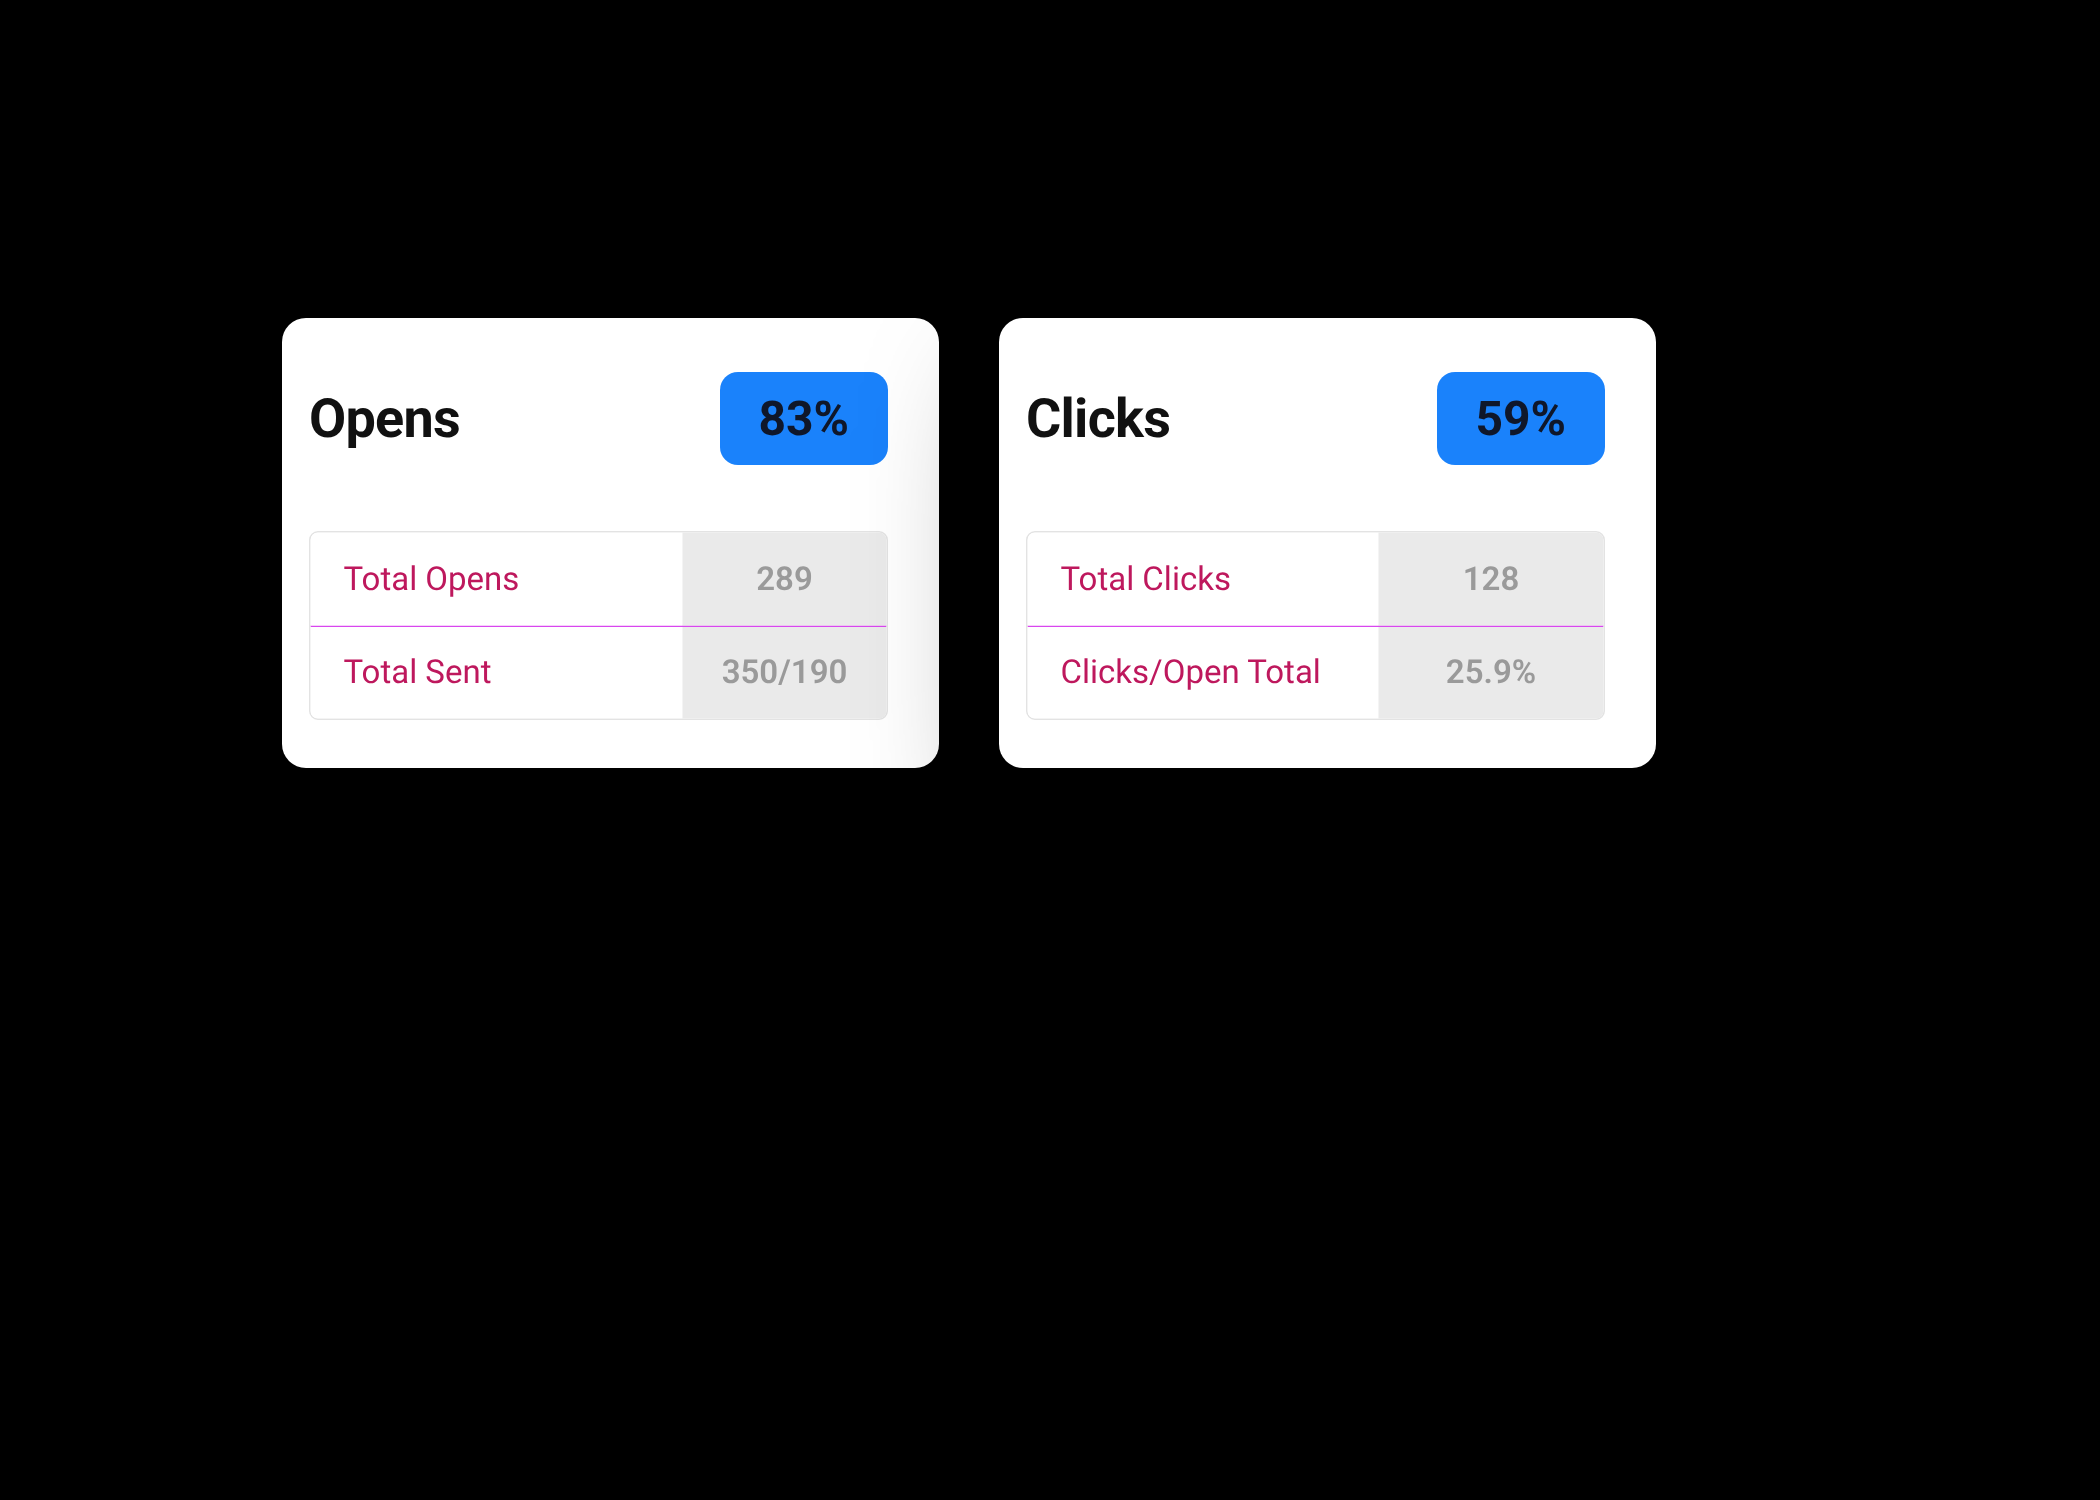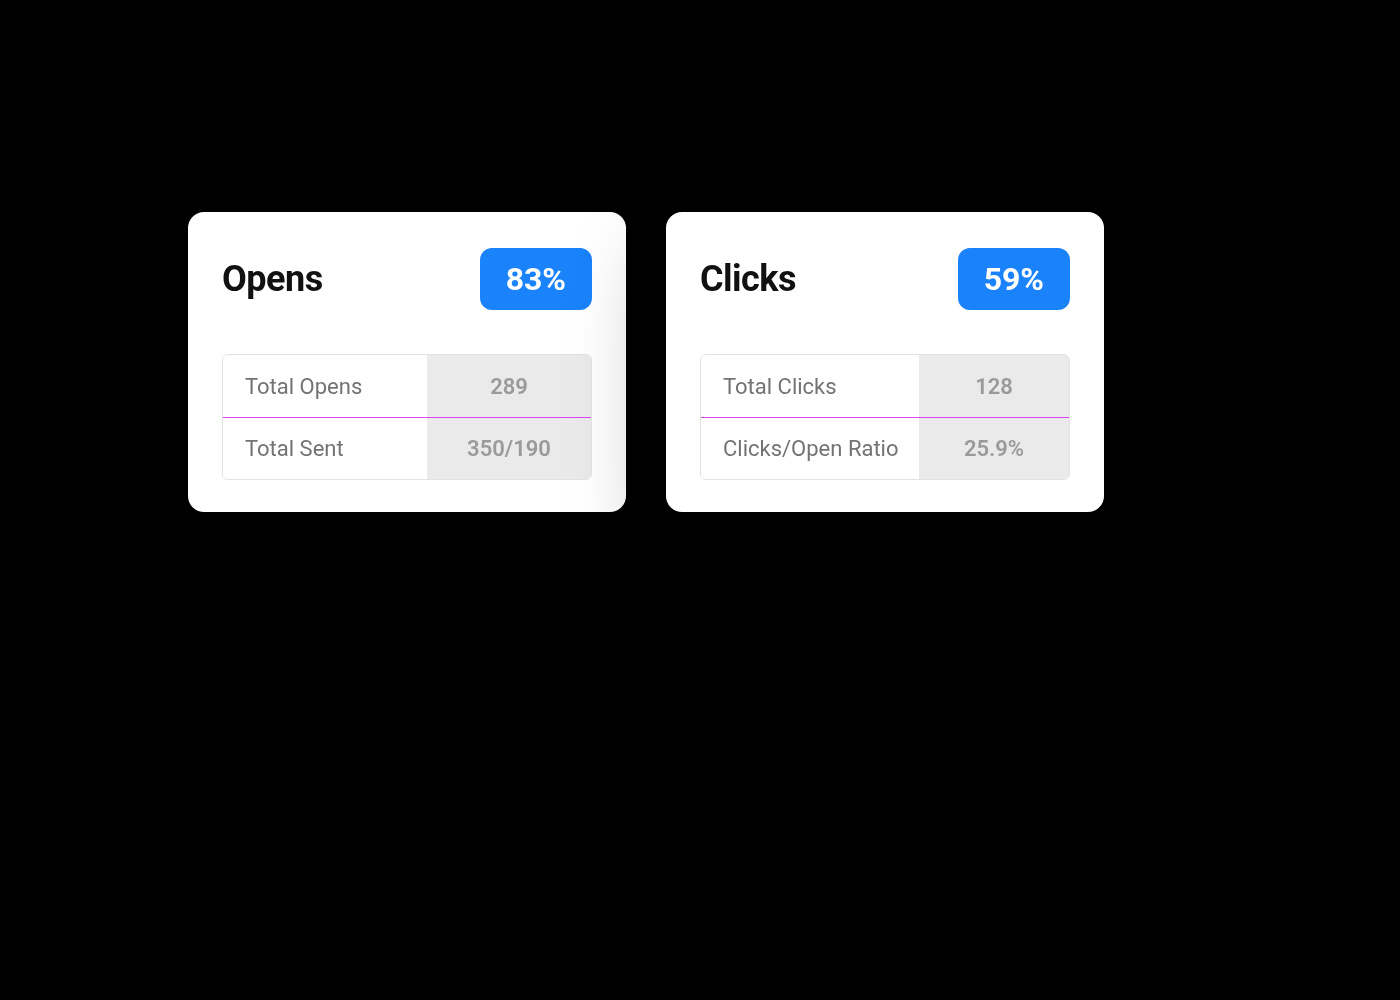--- a/index.html
+++ b/index.html
@@ -18,38 +18,38 @@
       position: absolute;
       top: 212px;
       left: 188px;
       display: flex;
       gap: 40px;
     }
     .card {
       background: #fff;
       border-radius: 16px;
       width: 438px;
-      padding: 36px 34px 32px 34px;
+      padding: 36px 34px 32px 18px;
       box-shadow: 0 40px 90px rgba(0,0,0,0.4), 0 10px 30px rgba(0,0,0,0.2);
     }
     .card-header {
       display: flex;
       justify-content: space-between;
       align-items: center;
       margin-bottom: 44px;
     }
     .card-title {
       font-size: 36px;
       font-weight: 700;
       color: #111;
       letter-spacing: -0.5px;
     }
     .badge {
       background: #1A82FB;
-      color: #ffffff;
+      color: #0f172a;
       font-size: 32px;
       font-weight: 700;
       padding: 12px 26px;
       border-radius: 12px;
     }
     .stats-table {
       border: 1px solid #E3E3E3;
       border-radius: 6px;
       overflow: hidden;
     }
@@ -59,26 +59,26 @@
     }
     .stat-row + .stat-row {
       border-top: 1px solid #d946ef;
     }
     .stat-label {
       flex: 1;
       display: flex;
       align-items: center;
       padding-left: 22px;
       font-size: 22px;
-      color: #737373;
+      color: #be185d;
       font-weight: 400;
       background: #fff;
     }
     .stat-value {
-      width: 164px;
+      width: 136px;
       background: #EAEAEA;
       display: flex;
       align-items: center;
       justify-content: center;
       font-size: 22px;
       font-weight: 600;
       color: #9A9A9A;
     }
     .stat-value.narrow {
       width: 150px;
@@ -119,21 +119,21 @@
     <div class="card-header">
       <div class="card-title">Clicks</div>
       <div class="badge">59%</div>
     </div>
     <div class="stats-table">
       <div class="stat-row">
         <div class="stat-label">Total Clicks</div>
         <div class="stat-value narrow">128</div>
       </div>
       <div class="stat-row">
-        <div class="stat-label">Clicks/Open Ratio</div>
+        <div class="stat-label">Clicks/Open Total</div>
         <div class="stat-value narrow">25.9%</div>
       </div>
     </div>
   </div>
 
 </div>
 
 <div class="annotation">
   <svg width="340" height="160">
     <path d="M 300 0 L 300 50 L 210 120 L 0 120" stroke="#000" stroke-width="2" fill="none"></path>

